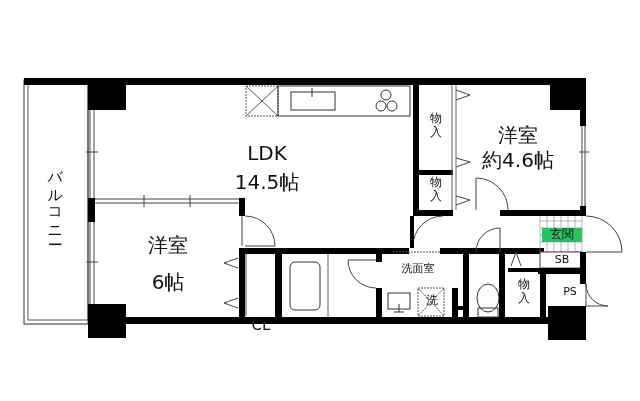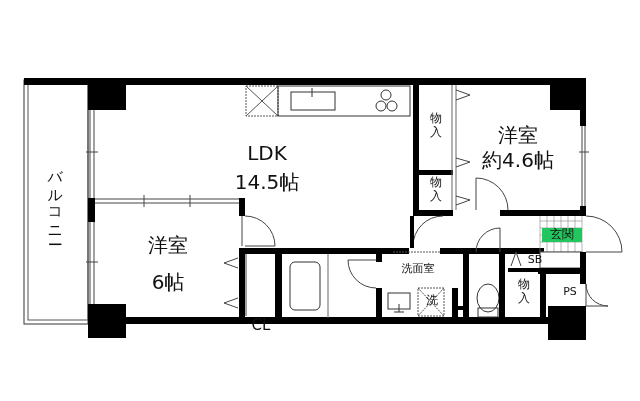--- a/index.html
+++ b/index.html
@@ -190,14 +190,14 @@
   <span>入</span>
 </div>
 <div class="lbl lbl-sm stack" style="left:510px; top:278px; width:28px;">
   <span>物</span>
   <span>入</span>
 </div>
 
 <div class="lbl lbl-xs" style="left:386px; top:263px; width:64px;">洗面室</div>
 <div class="lbl lbl-sm" style="left:420px; top:294px; width:24px;">洗</div>
 <div class="lbl lbl-sm" style="left:542px; top:228px; width:40px; background:#22c55e;">玄関</div>
-<div class="lbl lbl-xs" style="left:515px; top:254px; width:40px;">SB</div>
+<div class="lbl lbl-xs" style="left:542px; top:254px; width:40px;">SB</div>
 <div class="lbl lbl-xs" style="left:556px; top:286px; width:28px;">PS</div>
 
 </body></html>

